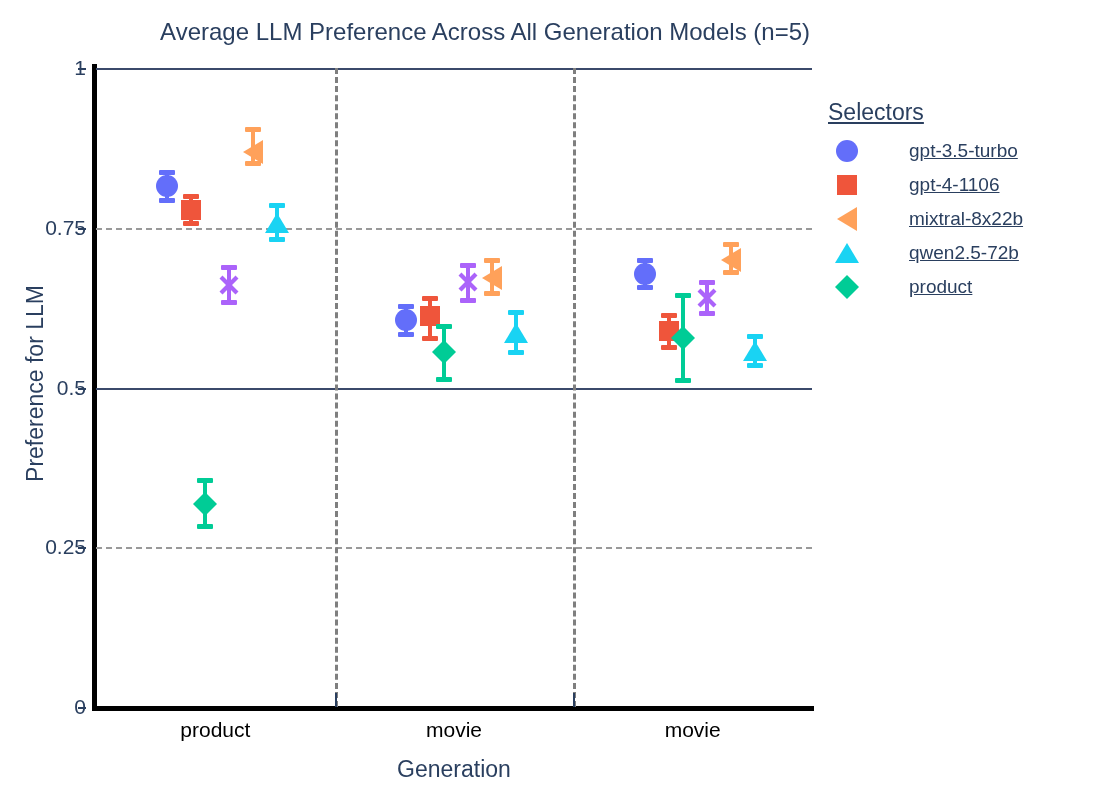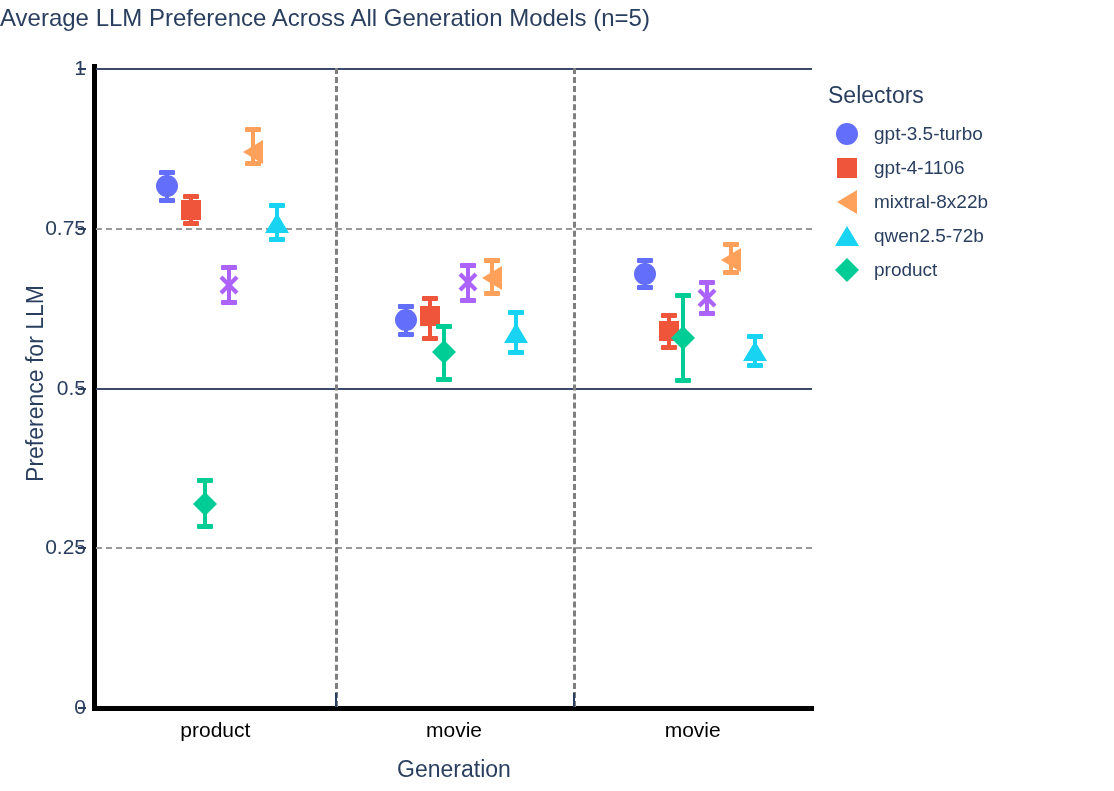--- a/index.html
+++ b/index.html
@@ -16,23 +16,23 @@
     position: relative;
   }
   #figure {
     position: absolute;
     left: 0; top: 0;
     width: 1114px;
     height: 791px;
   }
   .chart-title {
     position: absolute;
-    left: 0; top: 4px;
+    left: 0; top: 18px;
     width: 810px;
-    text-align: left;
+    text-align: right;
     font-size: 24px;
     color: #2a3f5f;
     font-family: "Liberation Sans", sans-serif;
     letter-spacing: 0px;
     white-space: nowrap;
   }
   
   #plot {
     position: absolute;
     left: 96px;
@@ -180,22 +180,23 @@
     border-right: 20px solid currentColor;
     background: none !important;
   }
   .m-x {
     width: 24px; height: 24px;
   }
   
   #legend {
     position: absolute;
     left: 822px;
-    top: 82px;
+    top: 99px;
     width: 280px;
+    text-decoration: underline;
   }
   .legend-title {
     font-size: 23px;
     color: #2a3f5f;
     margin: 0 0 8px 6px;
     font-family: "Liberation Sans", sans-serif;
   }
   .legend-row {
     display: flex;
     align-items: center;
@@ -207,20 +208,21 @@
     height: 26px;
     position: relative;
     flex: 0 0 34px;
     margin-right: 10px;
   }
   .legend-label {
     font-size: 19px;
     color: #2a3f5f;
     white-space: nowrap;
     font-family: "Liberation Sans", sans-serif;
+    margin-left: 35px;
   }
 </style>
 </head>
 <body>
 
 <div id="figure">
 
   <div class="chart-title">Average LLM Preference Across All Generation Models (n=5)</div>
 
   <div class="axis-line-left"></div>

